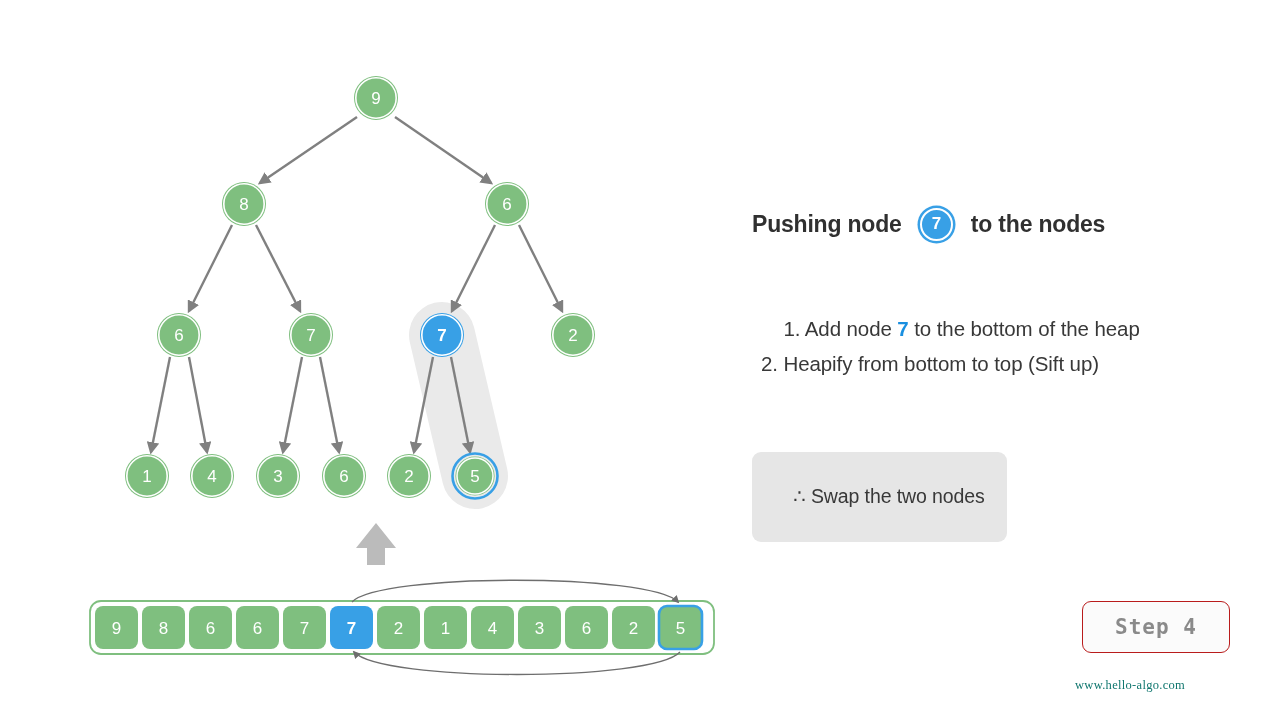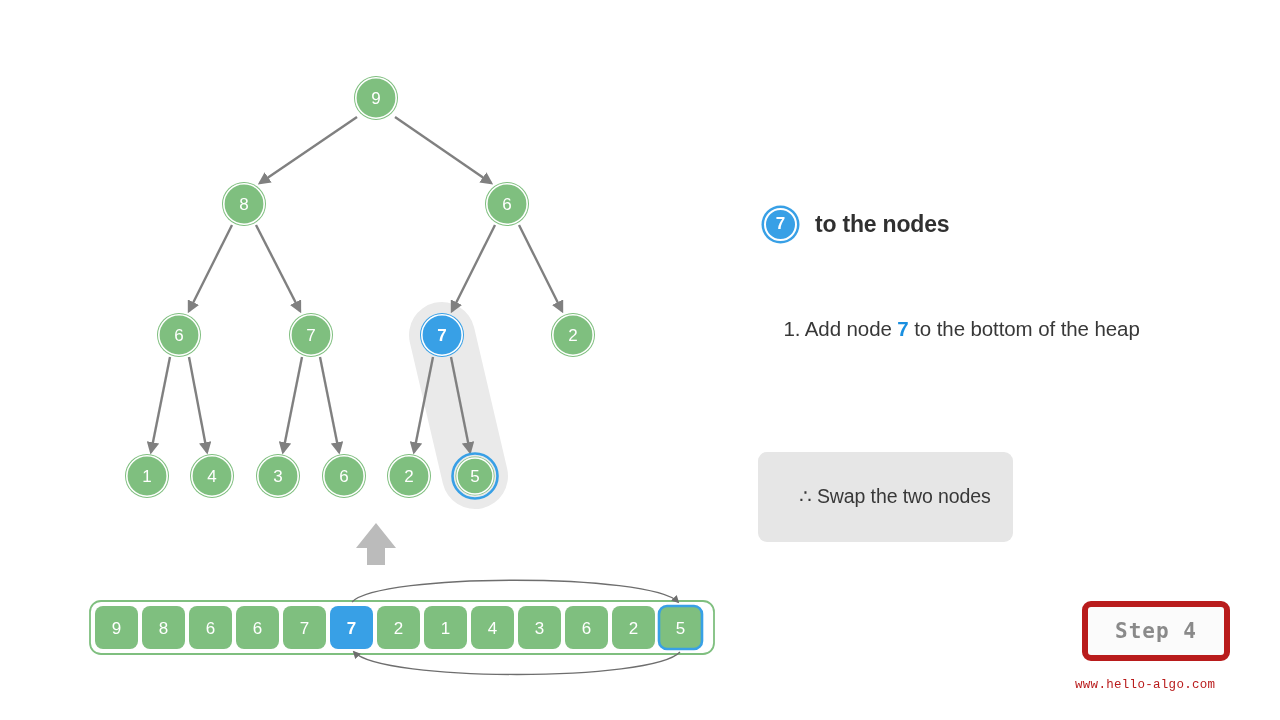--- a/index.html
+++ b/index.html
@@ -84,55 +84,54 @@
     position: absolute;
     left: 0px;
     top: 248px;
     background: #e6e6e6;
     border-radius: 9px;
     padding: 10px 22px 11px 20px;
     font-size: 19.5px;
     color: #383838;
     white-space: pre;
     letter-spacing: -0.1px;
-    margin-left: 6px;
   }
 
   .num-blue  { color: #1a8fe0; font-weight: bold; }
   .num-green { color: #4aa84a; font-weight: bold; }
 
   
   #step-badge {
     position: absolute;
     left: 1082px;
     top: 601px;
     width: 148px;
-    height: 60px;
-    border: 6px solid #b91c1c;
+    height: 52px;
+    border: 1px solid #b91c1c;
     border-radius: 9px;
     background: #fbfbfb;
     display: flex;
     align-items: center;
     justify-content: center;
     font-family: "DejaVu Sans Mono", monospace;
     font-size: 21px;
     font-weight: bold;
     color: #8a8a8a;
     letter-spacing: 1px;
     box-sizing: border-box;
   }
 
   
   #footer-url {
     position: absolute;
     left: 1075px;
     top: 678px;
-    font-family: Liberation Mono, monospace;
+    font-family: Liberation Serif, serif;
     font-size: 12.5px;
-    color: #b91c1c;
+    color: #0f766e;
     letter-spacing: 0.3px;
   }
 </style>
 </head>
 <body>
 
 <svg id="diagram-svg" viewBox="0 0 760 720">
   <defs>
     <marker id="arrowhead" markerWidth="5.2" markerHeight="5.2" refX="4.1" refY="2.6" orient="auto" markerUnits="strokeWidth">
       <path d="M0,0 L5.2,2.6 L0,5.2 z" fill="#808080"></path>
@@ -294,28 +293,30 @@
 
   <g fill="none" stroke="#6e6e6e" stroke-width="1.3">
     <path d="M352,602 C 380,573 650,573 678,602" marker-end="url(#arrowhead-thin)"></path>
     <path d="M680,652 C 652,682 382,682 354,652" marker-end="url(#arrowhead-thin)"></path>
   </g>
 </svg>
 
 <div id="explanation-panel">
 
   <div id="heading-row">
+    <span class="heading-text">Pushing node </span>
     <span class="inline-node">7</span>
     <span class="heading-text">to the nodes</span>
   </div>
 
   <div class="step-line" id="step-line-1">
     <span>1. Add node </span><span class="num-blue">7</span><span> to the bottom of the heap</span>
   </div>
 
+  <div class="step-line" id="step-line-2">2. Heapify from bottom to top (Sift up)</div>
 
 
   <div id="conclusion-line">
     <span>∴ </span><span>Swap the two nodes</span>
   </div>
 
 </div>
 
 <div id="step-badge">Step 4</div>
 

